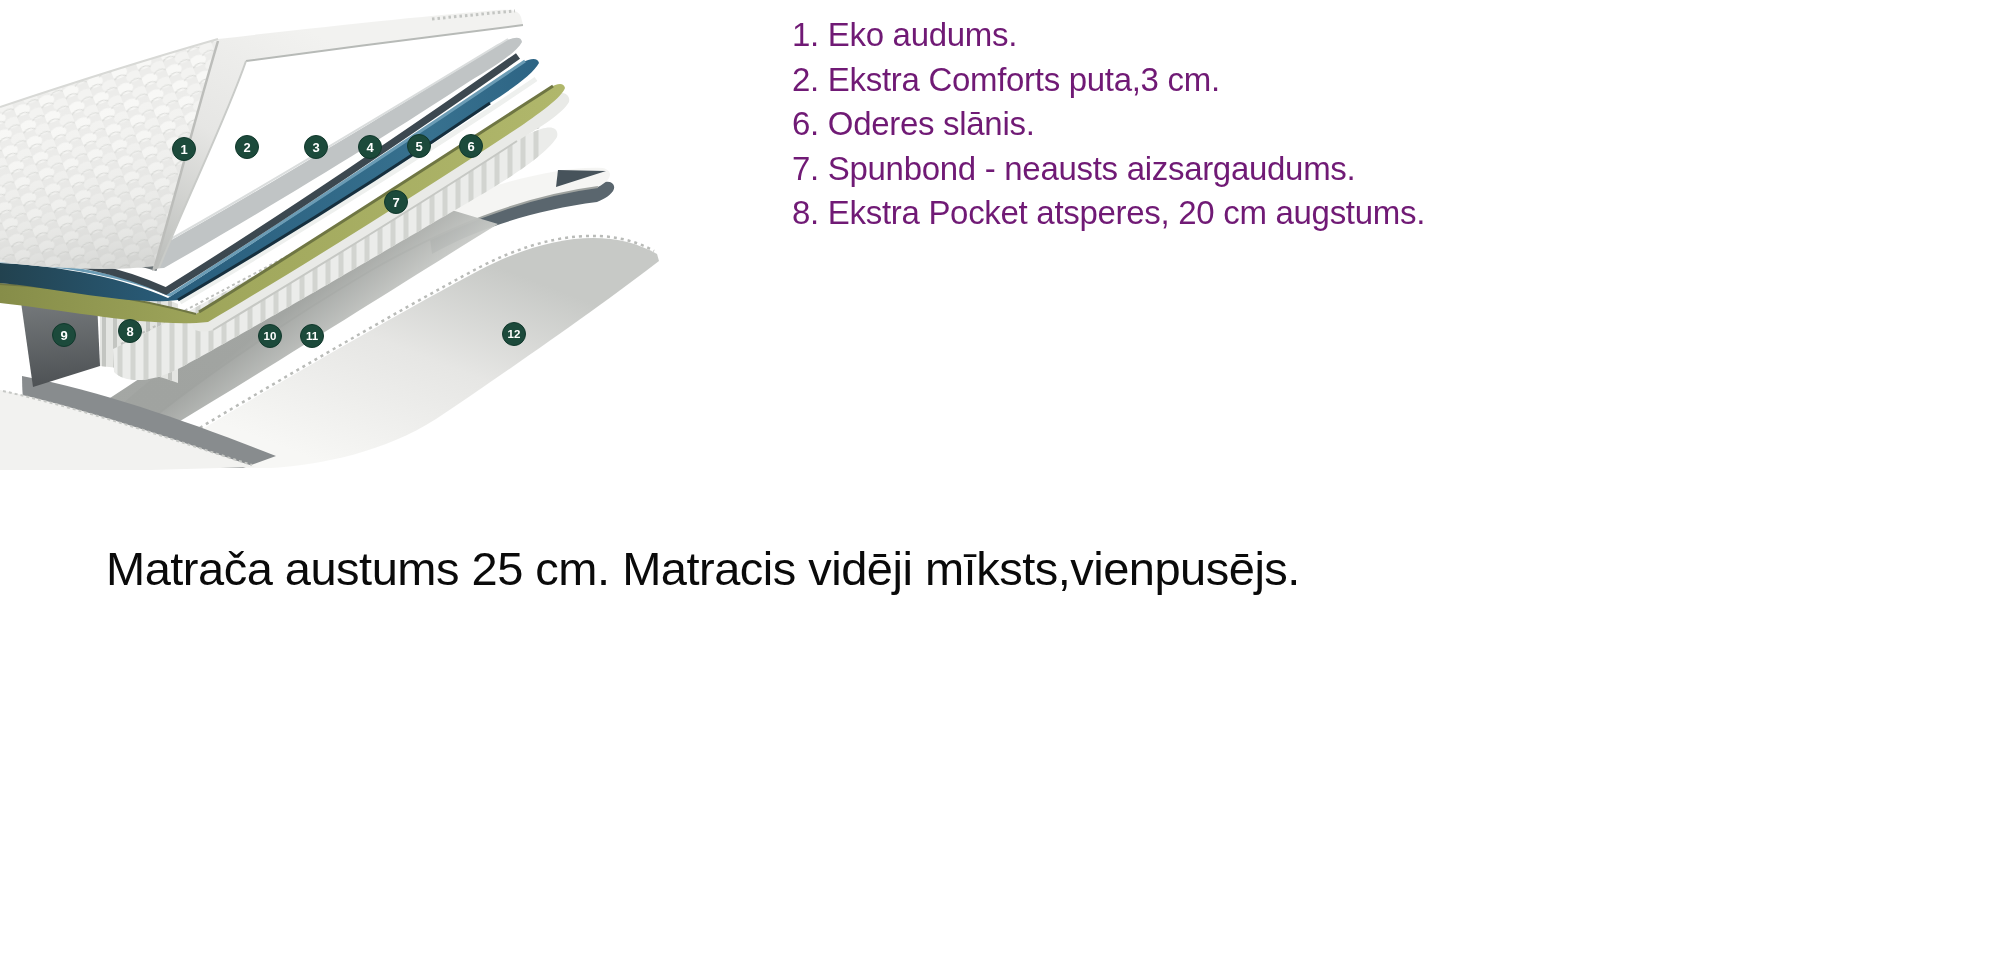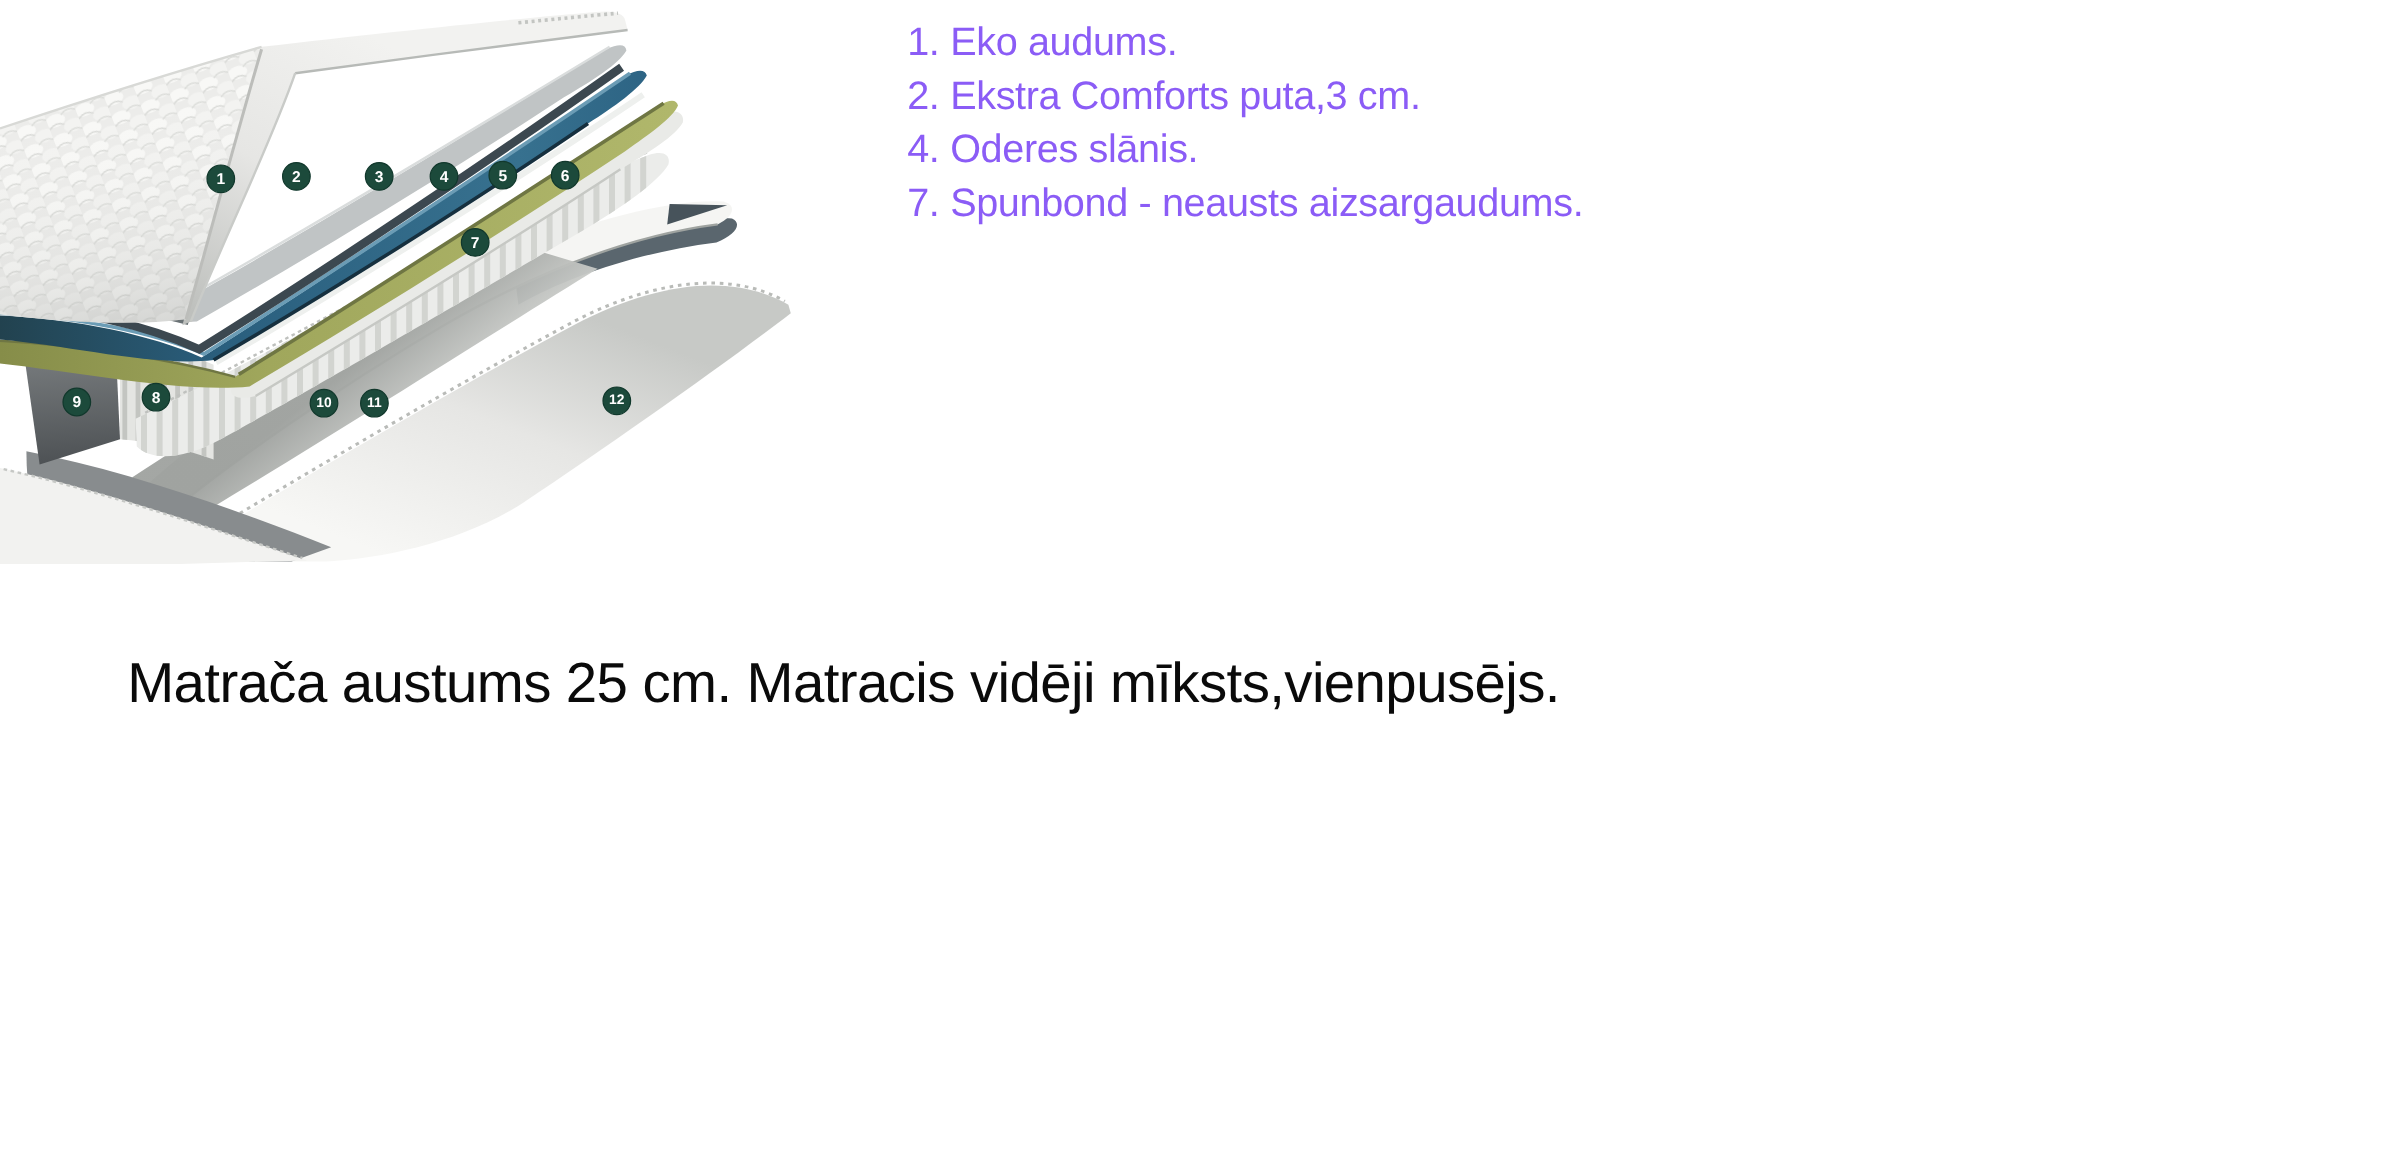--- a/index.html
+++ b/index.html
@@ -8,22 +8,22 @@
     position:relative;
     width:2000px;height:966px;
     background:#ffffff;
     overflow:hidden;
     font-family:"Liberation Sans", sans-serif;
   }
   .illustration{
     position:absolute;left:0;top:0;width:680px;height:470px;
   }
   .legend{
-    position:absolute;left:756px;top:13px;
-    color:#8b5cf6;
+    position:absolute;left:792px;top:13px;
+    color:#701a75;
   }
   .legend-item{
     font-size:33px;
     line-height:44.5px;
     letter-spacing:-0.3px;
     white-space:nowrap;
   }
   .footer-note{
     position:absolute;left:106px;top:541px;
     font-size:47px;
@@ -243,19 +243,20 @@
           <text x="312" y="336" text-anchor="middle" dominant-baseline="central" fill="#ffffff" font-size="11.5" font-weight="bold" font-family="&quot;Liberation Sans&quot;, sans-serif">11</text>
           <circle cx="514" cy="334" r="11.5" fill="#1c4a3b" stroke="#11382c" stroke-width="1"></circle>
           <text x="514" y="334" text-anchor="middle" dominant-baseline="central" fill="#ffffff" font-size="11.5" font-weight="bold" font-family="&quot;Liberation Sans&quot;, sans-serif">12</text>
         </g>
     </svg>
   </div>
 
   <div class="legend">
     <div class="legend-item">1. Eko audums.</div>
     <div class="legend-item">2. Ekstra Comforts puta,3 cm.</div>
-    <div class="legend-item">4. Oderes slānis.</div>
+    <div class="legend-item">6. Oderes slānis.</div>
     <div class="legend-item">7. Spunbond - neausts aizsargaudums.</div>
+    <div class="legend-item">8. Ekstra Pocket atsperes, 20 cm augstums.</div>
   </div>
 
   <div class="footer-note">Matrača austums 25 cm. Matracis vidēji mīksts,vienpusējs.</div>
 
 </div>
 
 </body></html>

